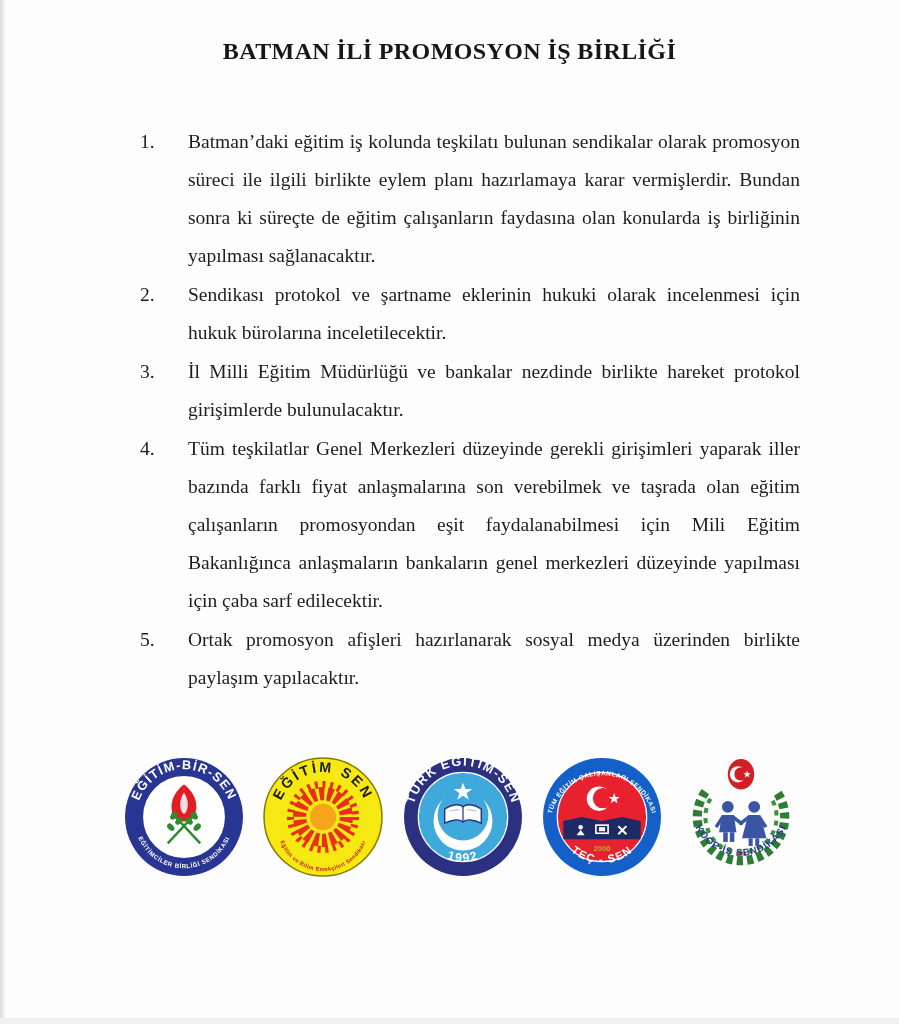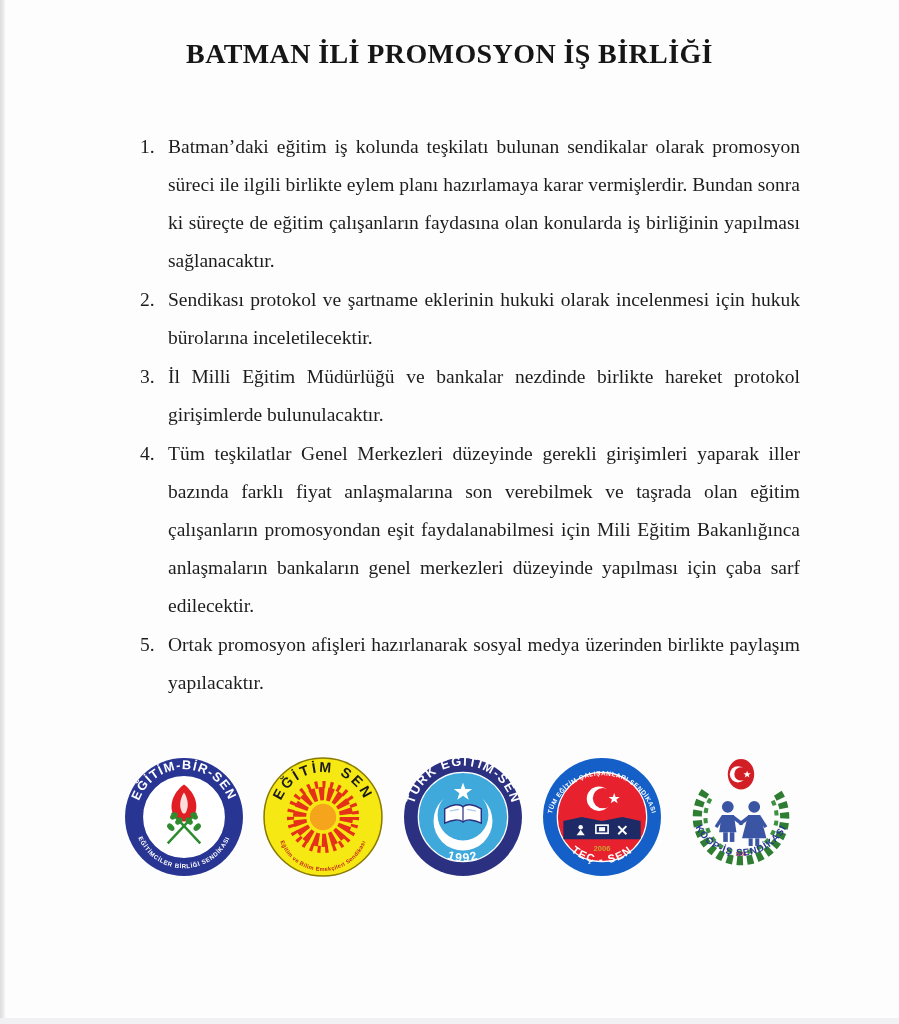--- a/index.html
+++ b/index.html
@@ -9,27 +9,27 @@
     font-family:"Liberation Serif", serif;
     position:relative;overflow:hidden;
     box-sizing:border-box;
   }
   .scan-edge-left{position:absolute;left:0;top:0;width:5px;height:1024px;background:linear-gradient(to right,#dcdcdf,#f4f4f6);}
   .scan-edge-bottom{position:absolute;left:0;bottom:0;width:899px;height:6px;background:#f1f1f3;}
   .page{position:relative;width:899px;height:1024px;}
   h1.doc-title{
     margin:0;padding-top:38px;
     text-align:center;
-    font-size:28px;font-weight:bold;color:#161616;
+    font-size:24px;font-weight:bold;color:#161616;
     letter-spacing:0.4px;
   }
   .list{margin:58px 99px 0 140px;color:#1d1d1d;}
   .li{display:flex;font-size:19.5px;line-height:38px;margin-bottom:1px;}
   .num{width:28px;flex:none;}
-  .txt{flex:1;text-align:justify;text-justify:inter-word;}
+  .txt{flex:1;text-align:justify;text-justify:inter-word;margin-left:20px;}
   .logos{
     position:absolute;top:753px;left:123px;width:679px;
     display:flex;justify-content:space-between;align-items:flex-start;
   }
   .logos svg{width:122px;height:128px;filter:blur(0.3px);}
   .badge-sans{font-family:"Liberation Sans",sans-serif;}
 </style>
 </head>
 <body>
 

